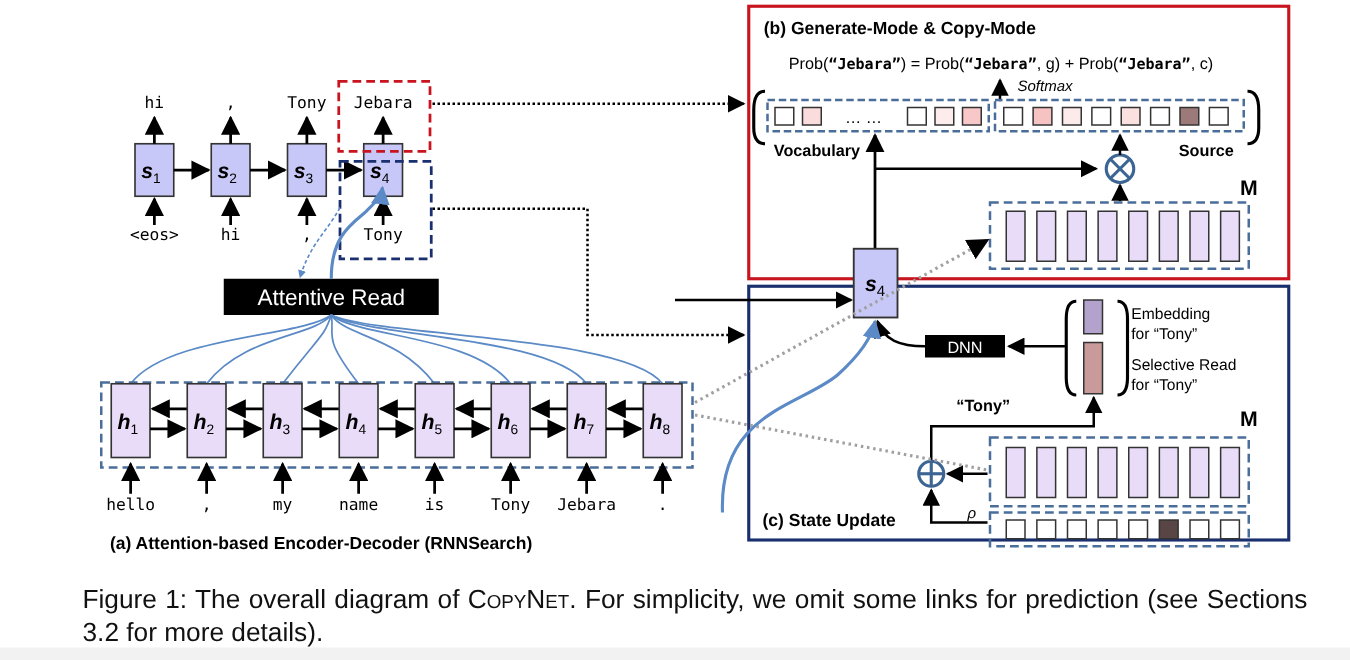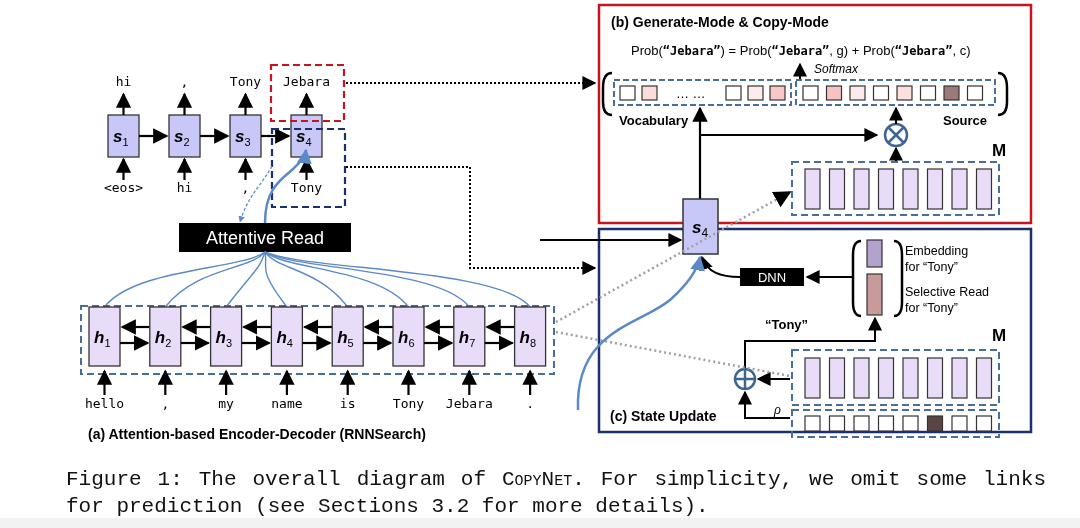--- a/index.html
+++ b/index.html
@@ -2,21 +2,21 @@
 <html><head>
 <meta charset="utf-8">
 <style>
   html, body { margin: 0; padding: 0; background: #ffffff; }
   body { width: 1080px; height: 528px; overflow: hidden; position: relative; }
   #diagram { position: absolute; left: 0; top: 0; }
   .sans { font-family: "Liberation Sans", sans-serif; }
   .mono { font-family: "DejaVu Sans Mono", monospace; }
   .caption {
     position: absolute; left: 66px; top: 466px; width: 980px;
-    font-family: Liberation Mono, monospace; font-size: 21px; line-height: 27px; color: #111;
+    font-family: Liberation Sans, sans-serif; font-size: 21px; line-height: 27px; color: #111;
     text-align: justify;
   }
   .sc { font-variant: small-caps; }
   .bottom-strip { position: absolute; left: 0; top: 518px; width: 1080px; height: 10px; background: #f2f2f2; }
 </style>
 </head>
 <body>
 
 <svg id="diagram" width="1080" height="528" viewBox="0 0 1080 528" xmlns="http://www.w3.org/2000/svg">
   <defs>

